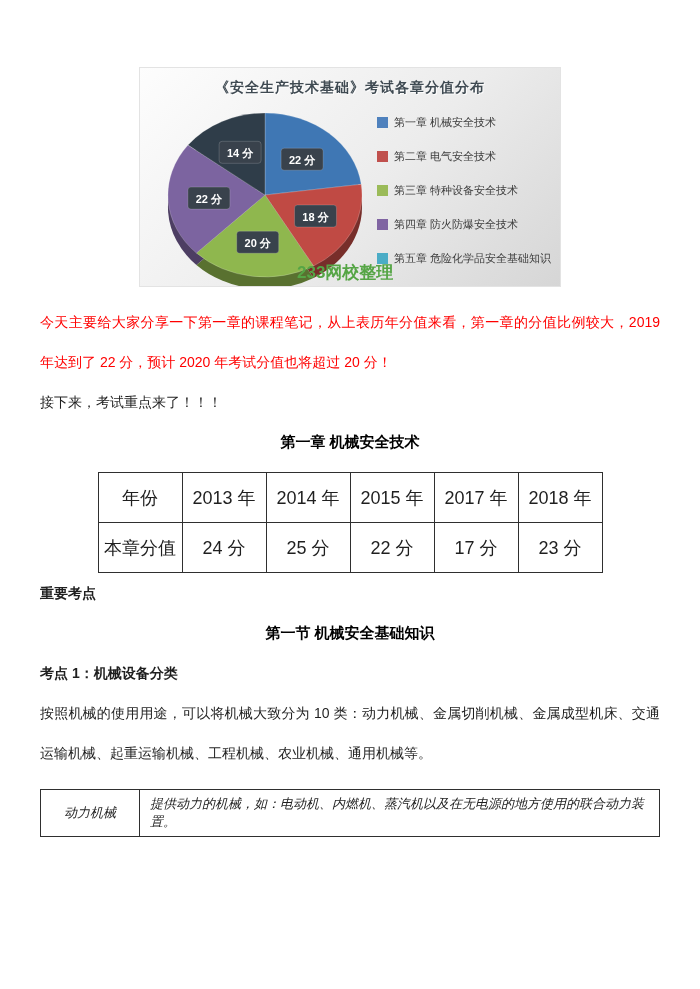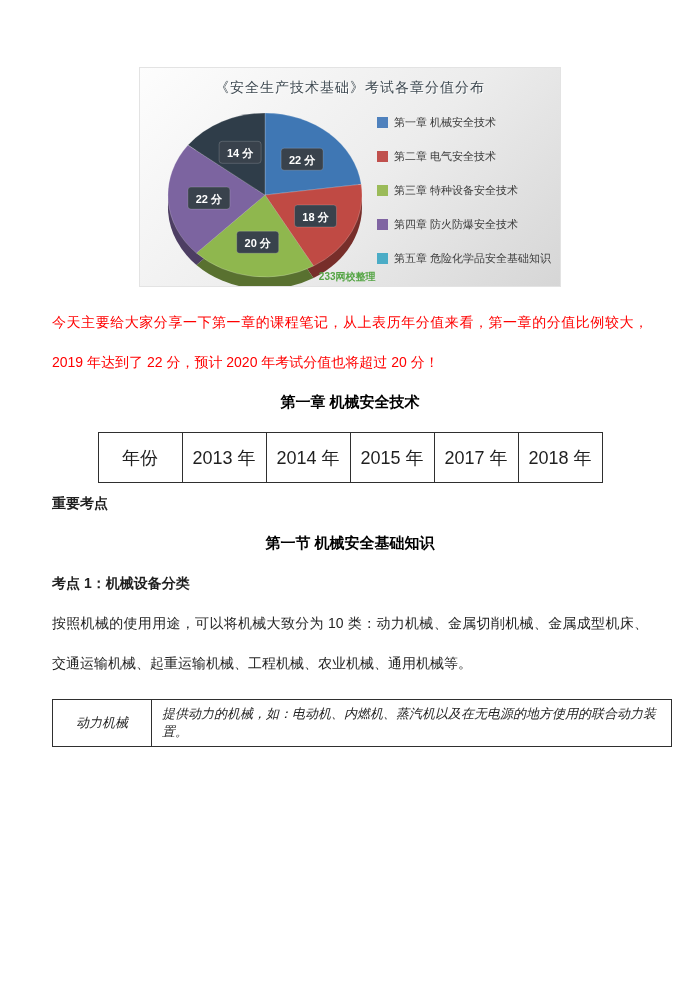--- a/index.html
+++ b/index.html
@@ -4,31 +4,31 @@
 <style>
   html,body { margin:0; padding:0; background:#ffffff; }
   body { font-family:"Liberation Sans","DejaVu Sans",sans-serif; }
   .page { position:relative; width:700px; height:989px; margin:0 auto; background:#ffffff; overflow:hidden; }
 
   
   .chart { position:relative; width:420px; height:218px; margin:68px auto 0;
            background:linear-gradient(135deg,#fdfdfd 0%,#ececec 55%,#d6d6d6 100%);
            box-shadow:0 0 0 1px #e3e3e3; }
   .chart-title { position:absolute; top:11px; left:0; width:100%; text-align:center;
-                 font-size:14px; font-weight:normal; color:#3f4a52; letter-spacing:1px;
+                 font-size:14px; font-weight:bold; color:#3f4a52; letter-spacing:1px;
                  text-shadow:1px 1px 0 rgba(255,255,255,.85); }
   .chart svg { position:absolute; left:0; top:0; width:420px; height:218px; }
   .legend { position:absolute; right:5px; top:48px; display:flex; flex-direction:column; gap:22px; width:178px; }
   .legend-item { display:flex; align-items:center; gap:6px; font-size:11px; color:#3c3c3c; line-height:12px; }
   .legend-swatch { width:11px; height:11px; flex:none; }
   .watermark { position:absolute; left:50%; bottom:2px; transform:translateX(-55%);
-               font-size:10px; font-weight:bold; color:#55a545; white-space:nowrap; }
+               font-size:17px; font-weight:bold; color:#55a545; white-space:nowrap; }
 
   
-  .content { padding:0 52px; color:#1f1f1f; }
+  .content { padding:0 40px; color:#1f1f1f; }
   .para { margin:0; font-size:14px; line-height:40px; text-align:justify; color:#1f1f1f; }
   .para.red { color:#ff0000; margin-top:16px; }
   .para.bold { font-weight:bold; }
   .center-heading { margin:0; text-align:center; font-size:15px; font-weight:bold; line-height:40px; color:#000; }
 
   table { border-collapse:collapse; }
   .score-table { width:505px; margin:10px auto 0; table-layout:fixed; }
   .score-table td { border:1px solid #2f2f2f; height:47px; text-align:center; vertical-align:middle;
                     font-size:18px; color:#1f1f1f; }
   .machine-table { width:620px; margin:16px auto 0;font-style:italic; }
@@ -87,33 +87,42 @@
           <span>第五章 危险化学品安全基础知识</span>
         </div>
       </div>
     <div class="watermark" style="color: rgb(85, 165, 69);">233网校整理</div>
   </figure>
 
   <div class="content">
 
     <p class="para red">今天主要给大家分享一下第一章的课程笔记，从上表历年分值来看，第一章的分值比例较大，2019 年达到了 22 分，预计 2020 年考试分值也将超过 20 分！</p>
 
+    <p class="para">接下来，考试重点来了！！！</p>
 
     <h2 class="center-heading">第一章 机械安全技术</h2>
 
 
     <table class="score-table">
       <tbody>
         <tr>
           <td>年份</td>
           <td>2013 年</td>
           <td>2014 年</td>
           <td>2015 年</td>
           <td>2017 年</td>
           <td>2018 年</td>
+        </tr>
+        <tr>
+          <td>本章分值</td>
+          <td>24 分</td>
+          <td>25 分</td>
+          <td>22 分</td>
+          <td>17 分</td>
+          <td>23 分</td>
         </tr>
       </tbody>
     </table>
 
     <p class="para bold">重要考点</p>
 
     <h3 class="center-heading">第一节 机械安全基础知识</h3>
 
     <p class="para bold">考点 1：机械设备分类</p>
 

